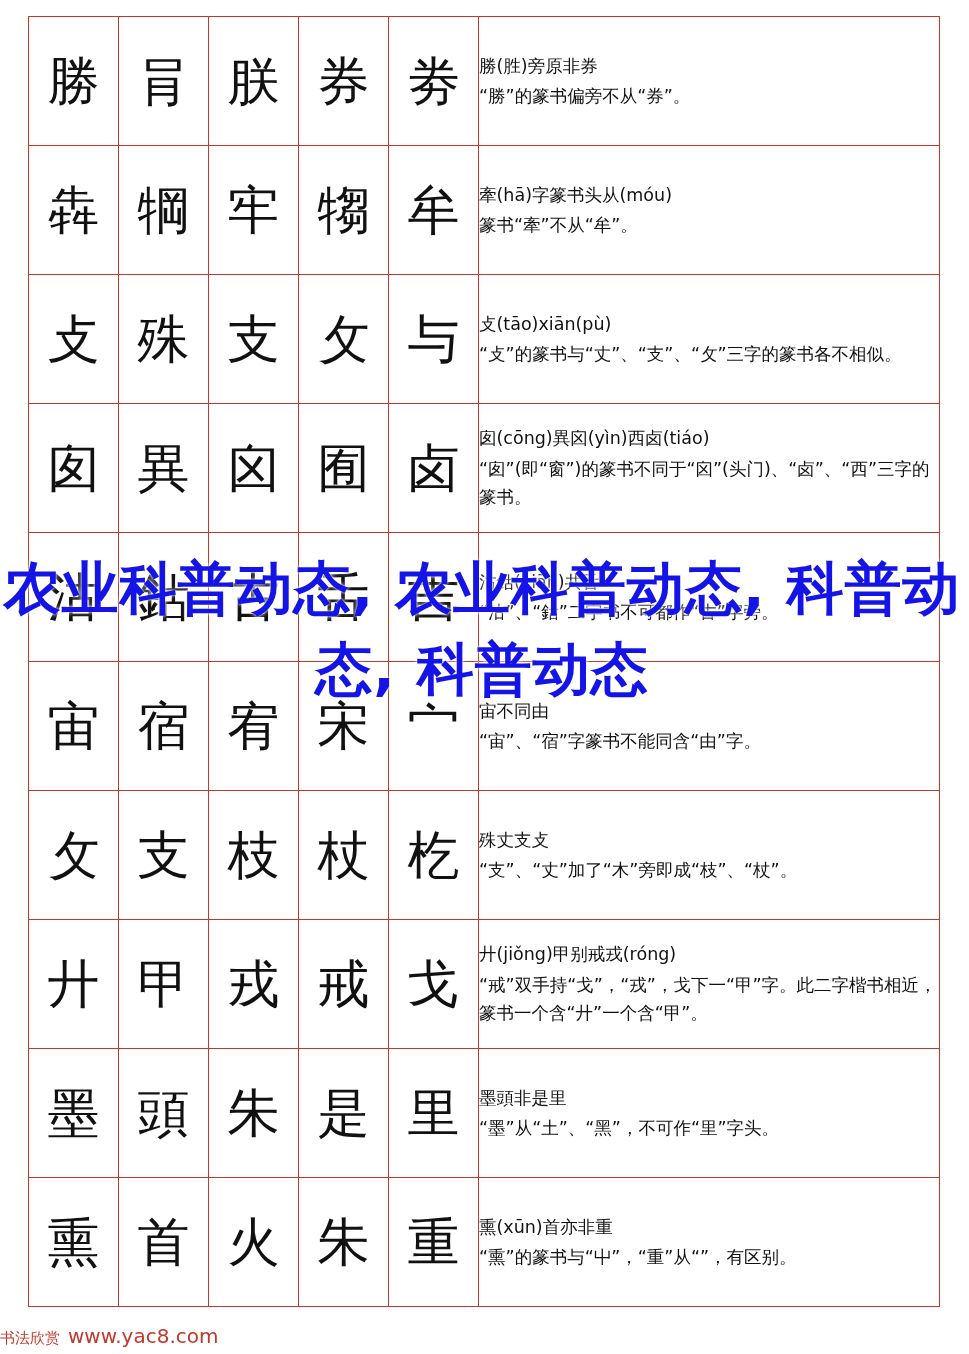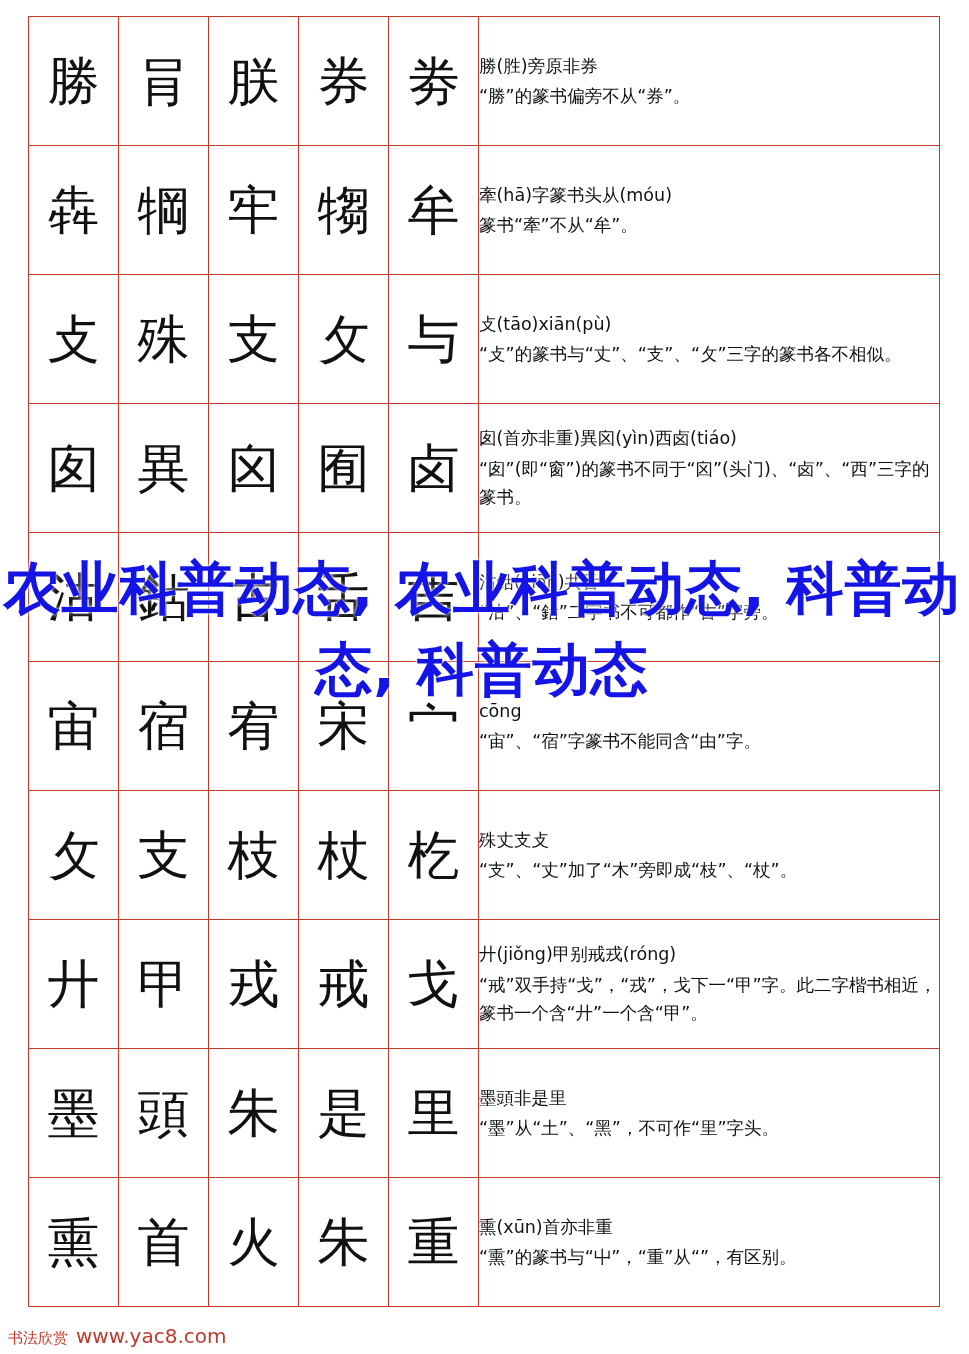--- a/index.html
+++ b/index.html
@@ -75,21 +75,21 @@
     font-weight: bold;
     line-height: 1.42;
     letter-spacing: 1px;
     text-shadow: 0 0 2px rgba(255,255,255,0.9), 0 0 5px rgba(255,255,255,0.85);
     pointer-events: none;
   }
 
   
   .watermark {
     position: absolute;
-    left: 8px;
+    left: 0;
     bottom: 6px;
     display: flex;
     align-items: baseline;
     gap: 8px;
     font-family: "DejaVu Sans", sans-serif;
   }
   .watermark .wm-left {
     color: #c0392b;
     font-size: 15px;
   }
@@ -143,21 +143,21 @@
           </td>
         </tr>
 
         <tr>
           <td class="glyph">囱</td>
           <td class="glyph">異</td>
           <td class="glyph">囟</td>
           <td class="glyph">囿</td>
           <td class="glyph">卤</td>
           <td class="note">
-            <span class="headline">囱(首亦非重)異囟(yìn)西卤(tiáo)</span>
+            <span class="headline">囱(cōng)異囟(yìn)西卤(tiáo)</span>
             <span class="body">“囱”(即“窗”)的篆书不同于“囟”(头门)、“卤”、“西”三字的篆书。</span>
           </td>
         </tr>
 
         <tr>
           <td class="glyph">沽</td>
           <td class="glyph">鈷</td>
           <td class="glyph">古</td>
           <td class="glyph">舌</td>
           <td class="glyph">吉</td>
@@ -167,21 +167,21 @@
           </td>
         </tr>
 
         <tr>
           <td class="glyph">宙</td>
           <td class="glyph">宿</td>
           <td class="glyph">宥</td>
           <td class="glyph">宋</td>
           <td class="glyph">宀</td>
           <td class="note">
-            <span class="headline">cōng</span>
+            <span class="headline">宙不同由</span>
             <span class="body">“宙”、“宿”字篆书不能同含“由”字。</span>
           </td>
         </tr>
 
         <tr>
           <td class="glyph">攵</td>
           <td class="glyph">支</td>
           <td class="glyph">枝</td>
           <td class="glyph">杖</td>
           <td class="glyph">杚</td>

